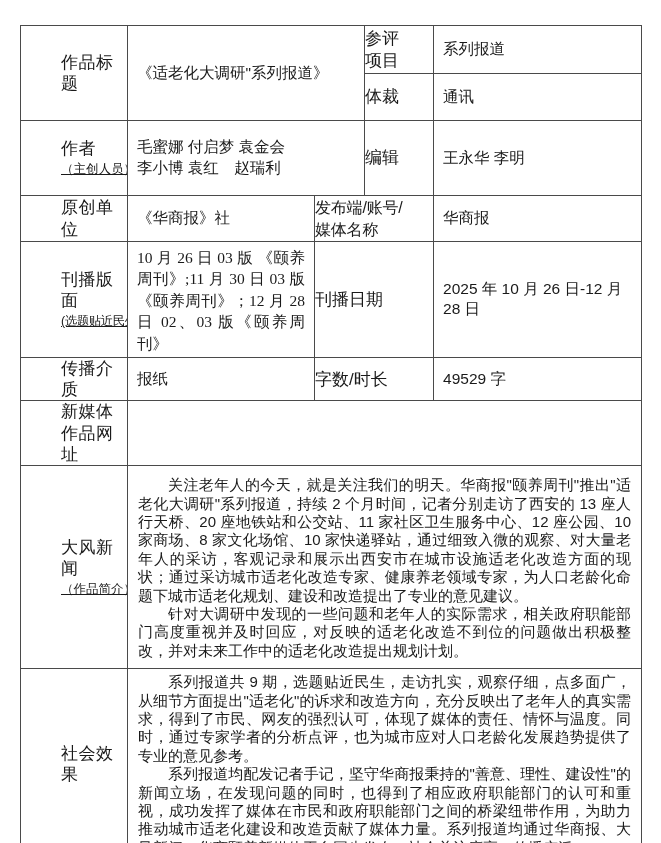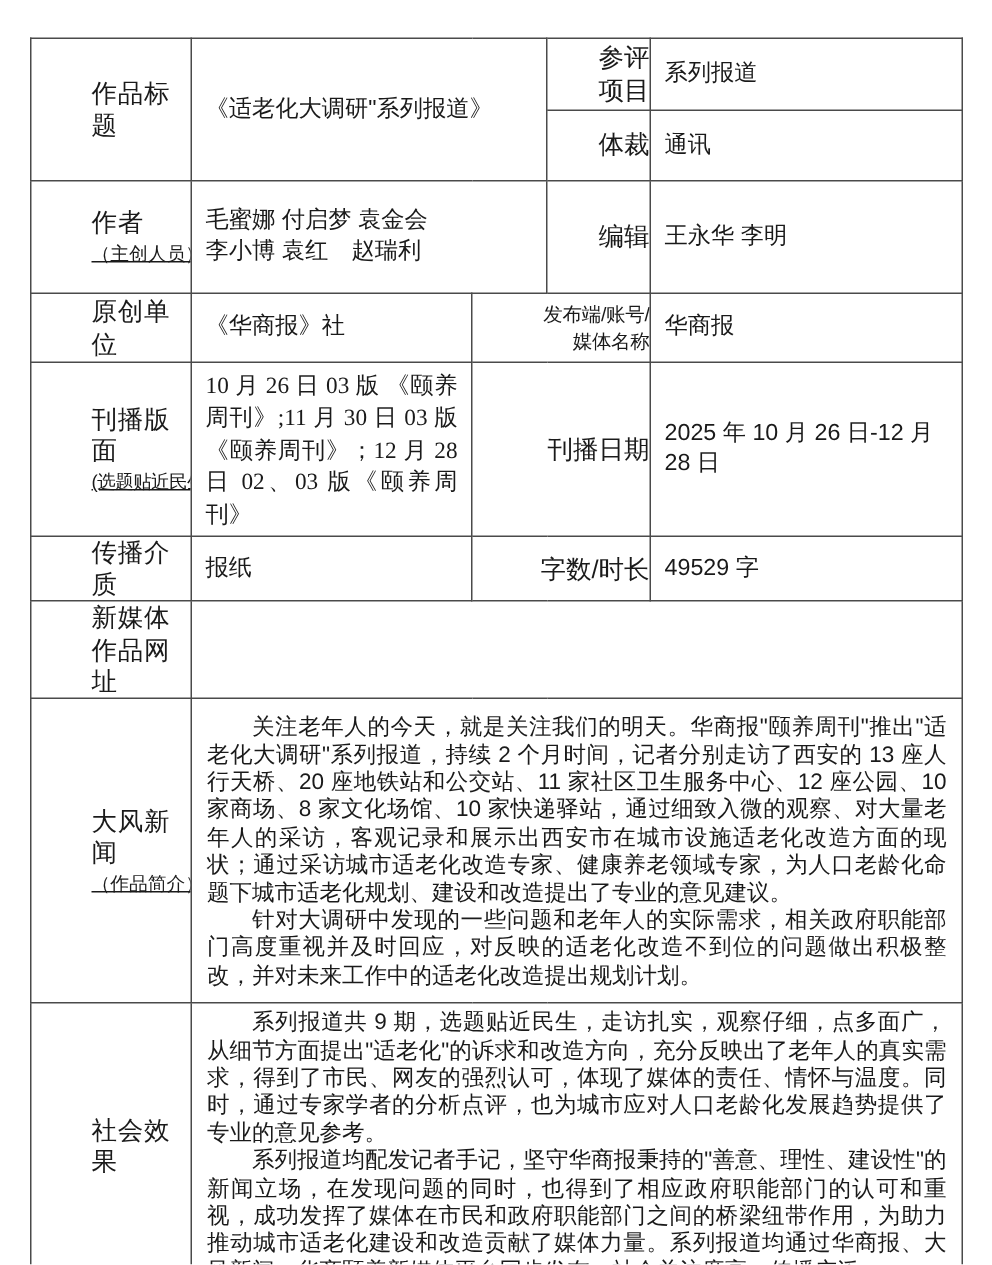--- a/index.html
+++ b/index.html
@@ -50,25 +50,25 @@
   td.lbl .sub {
     display: block;
     font-size: 12.5px;
     letter-spacing: 0;
     margin-top: 3px;
     white-space: nowrap;
     text-decoration: underline;
   }
   td.lbl .sub.tight { letter-spacing: -0.5px; }
   td.lbl3 {
-    text-align: right;
+    text-align: left;
     font-size: 17px;
     line-height: 1.25;
   }
-  td.lbl3.small { font-size: 13px; line-height: 1.35; letter-spacing: -0.2px; }
+  td.lbl3.small { font-size: 16px; line-height: 1.35; letter-spacing: -0.2px; }
   td.val {
     text-align: left;
     padding: 3px 9px;
     font-size: 15.5px;
     line-height: 1.35;
   }
   td.val.justify {
     text-align: justify;
     vertical-align: top;
     padding-top: 5px;

